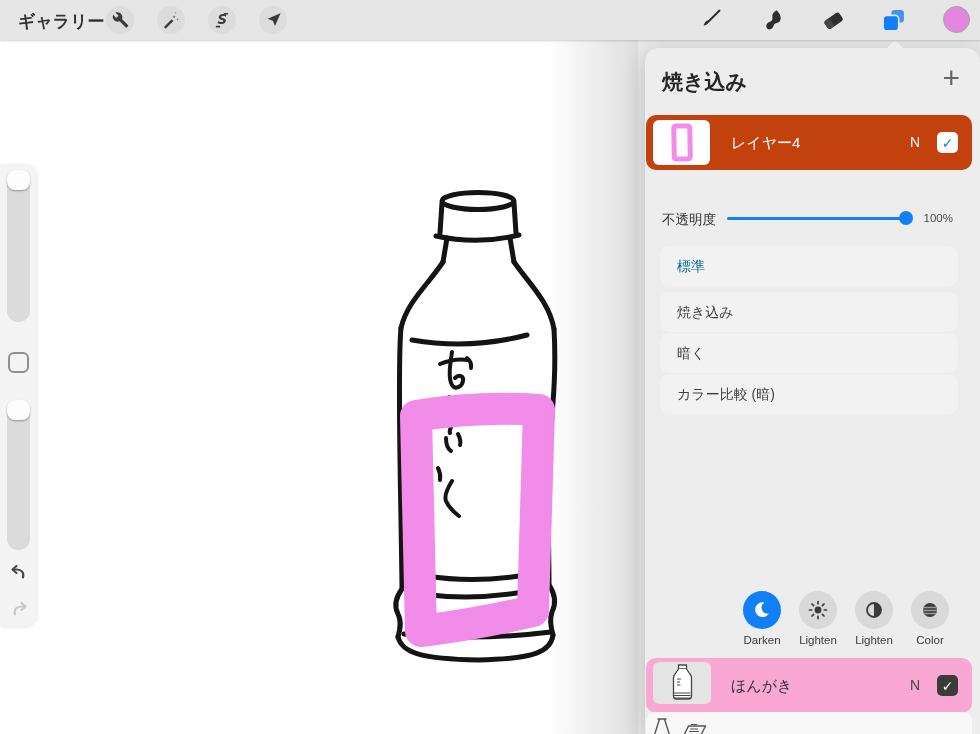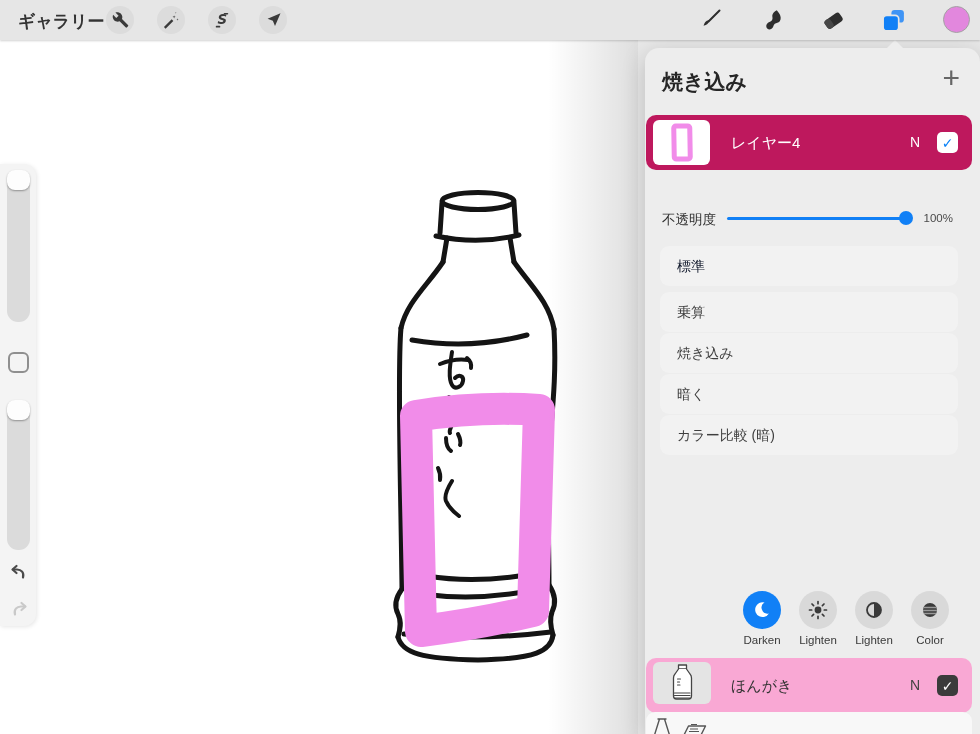--- a/index.html
+++ b/index.html
@@ -40,21 +40,21 @@
            background:#ededed; border-radius:14px 14px 0 0;
            box-shadow:0 6px 24px rgba(0,0,0,.20); z-index:20; }
   .panel-caret { position:absolute; left:886px; top:40px; width:0; height:0; z-index:21;
                  border-left:9px solid transparent; border-right:9px solid transparent;
                  border-bottom:9px solid #ededed; }
   .panel-title { position:absolute; left:17px; top:20px; font-size:21px; font-weight:bold; color:#262626; }
   .add-btn { position:absolute; right:20px; top:14px; font-size:30px; font-weight:300;
              color:#666; line-height:32px; }
 
   .layer-row { position:absolute; left:1px; width:326px; height:55px; border-radius:10px; }
-  .row-selected { top:67px; background:#be185d; }
+  .row-selected { top:67px; background:#c2410c; }
   .row-bg { top:610px; background:#f9a8d4; }
   .layer-thumb { position:absolute; left:7px; top:5px; width:57px; height:45px;
                  background:#fff; border-radius:6px; overflow:hidden; }
   .thumb-gray { background:#e4e4e4; top:4px; height:42px; width:58px; }
   .layer-name { position:absolute; left:85px; top:0; line-height:55px; font-size:15px; }
   .row-selected .layer-name { color:#fff; }
   .row-bg .layer-name { color:#333; }
   .blend-letter { position:absolute; right:52px; top:0; line-height:55px; font-size:14px; }
   .row-selected .blend-letter { color:#fff; }
   .row-bg .blend-letter { color:#444; }
@@ -67,21 +67,21 @@
   .opacity-label { position:absolute; left:17px; top:163px; font-size:13.5px; color:#2e2e2e; }
   .opacity-track { position:absolute; left:82px; top:168.5px; width:181px; height:3.5px;
                    background:#1180f6; border-radius:2px; }
   .opacity-knob { position:absolute; left:254px; top:163px; width:14px; height:14px;
                   border-radius:50%; background:#1180f6; }
   .opacity-value { position:absolute; right:27px; top:164px; font-size:11.5px; color:#4a4a4a; }
 
   .blend-list { position:absolute; left:15px; top:198px; width:298px; }
   .blend-item { height:40px; background:#f2f2f2; border-radius:9px; margin-bottom:1px;
                 font-size:14px; color:#3f3f3f; line-height:40px; padding-left:17px; }
-  .blend-item.selected { color:#0f172a; margin-bottom:6px; }
+  .blend-item.selected { color:#0369a1; margin-bottom:6px; }
 
   .cat-row { position:absolute; left:15px; top:543px; width:298px; display:flex;
              justify-content:flex-end; }
   .cat-item { width:56px; display:flex; flex-direction:column; align-items:center; }
   .cat-circle { width:38px; height:38px; border-radius:50%; background:#d9d9d9;
                 display:flex; align-items:center; justify-content:center; }
   .cat-circle.selected { background:#1180f6; }
   .cat-label { margin-top:5px; font-size:11.5px; color:#3a3a3a; }
 
   .partial-row { position:absolute; left:1px; top:664px; width:326px; height:30px;
@@ -226,21 +226,20 @@
       <div class="layer-check check-white">✓</div>
     </div>
 
     <div class="opacity-label">不透明度</div>
     <div class="opacity-track"></div>
     <div class="opacity-knob"></div>
     <div class="opacity-value">100%</div>
 
     <div class="blend-list">
       <div class="blend-item selected">標準</div>
-      <div class="blend-item">乗算</div>
       <div class="blend-item">焼き込み</div>
       <div class="blend-item">暗く</div>
       <div class="blend-item">カラー比較 (暗)</div>
     </div>
 
     <div class="cat-row">
       <div class="cat-item">
         <div class="cat-circle selected">
           <svg width="20" height="20" viewBox="0 0 20 20">
             <path d="M12.5 2.5a7.4 7.4 0 1 0 4.4 11A6 6 0 0 1 12.5 2.5z" fill="#fff"></path>

